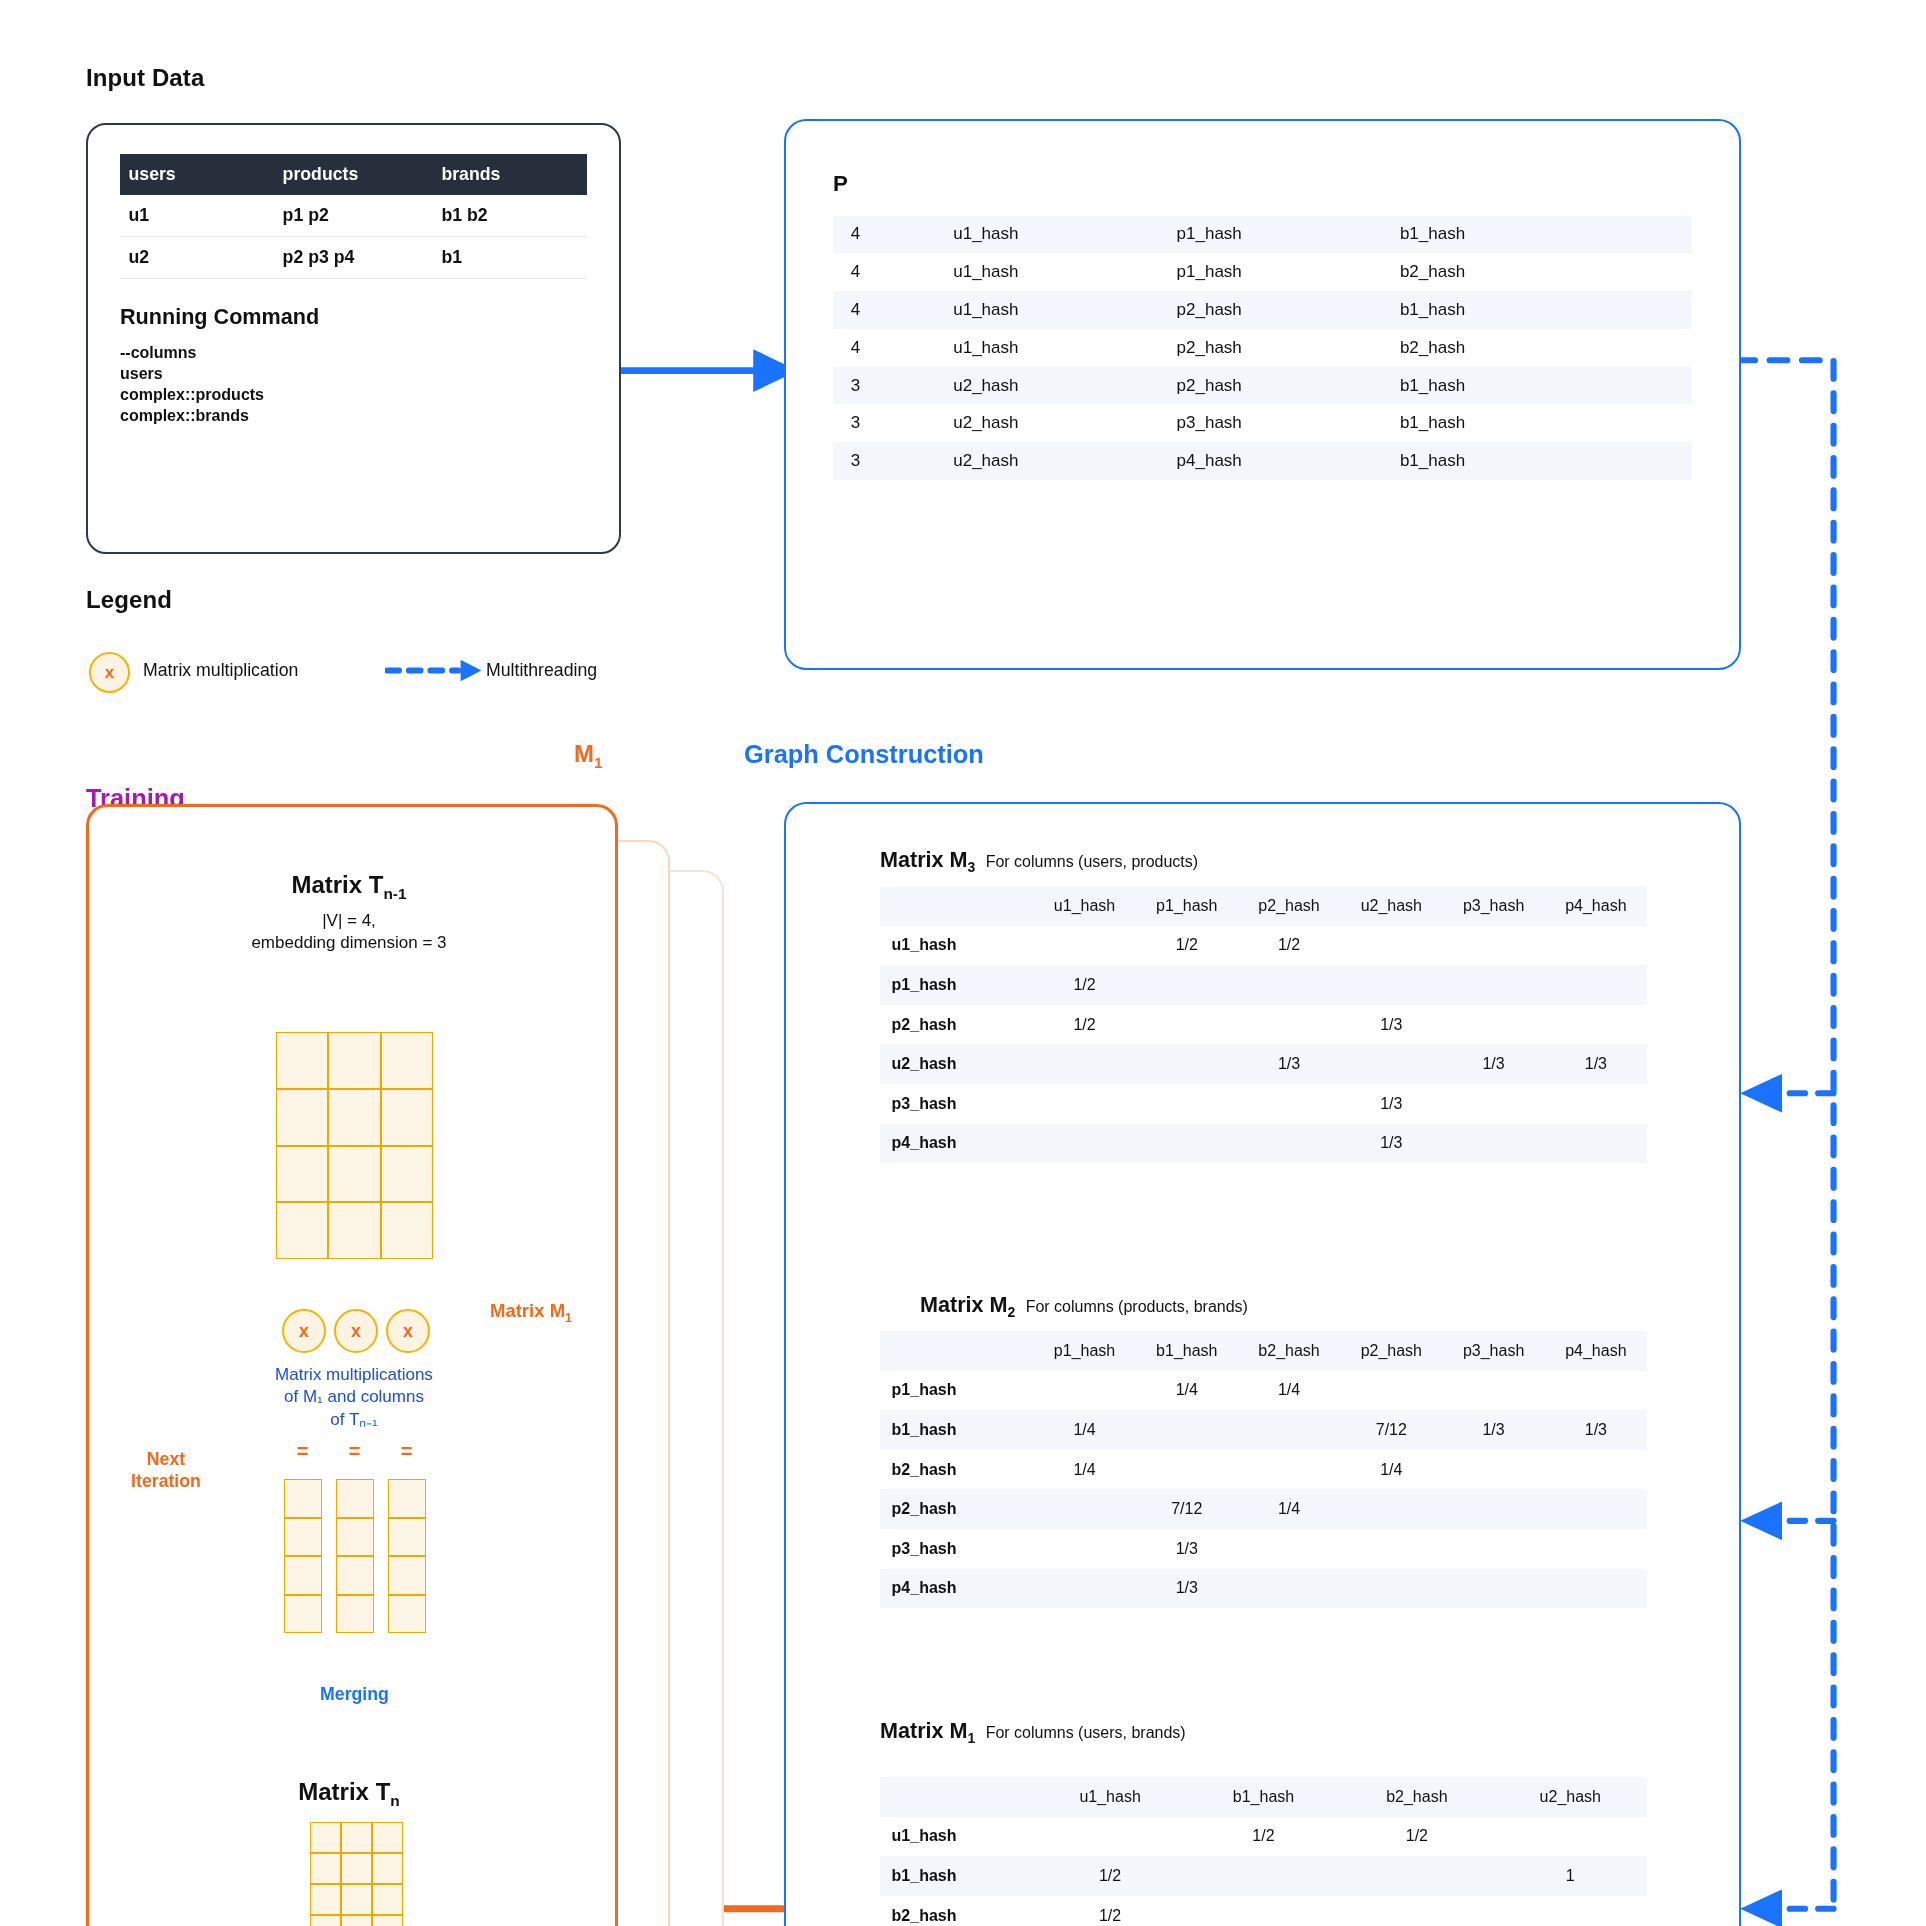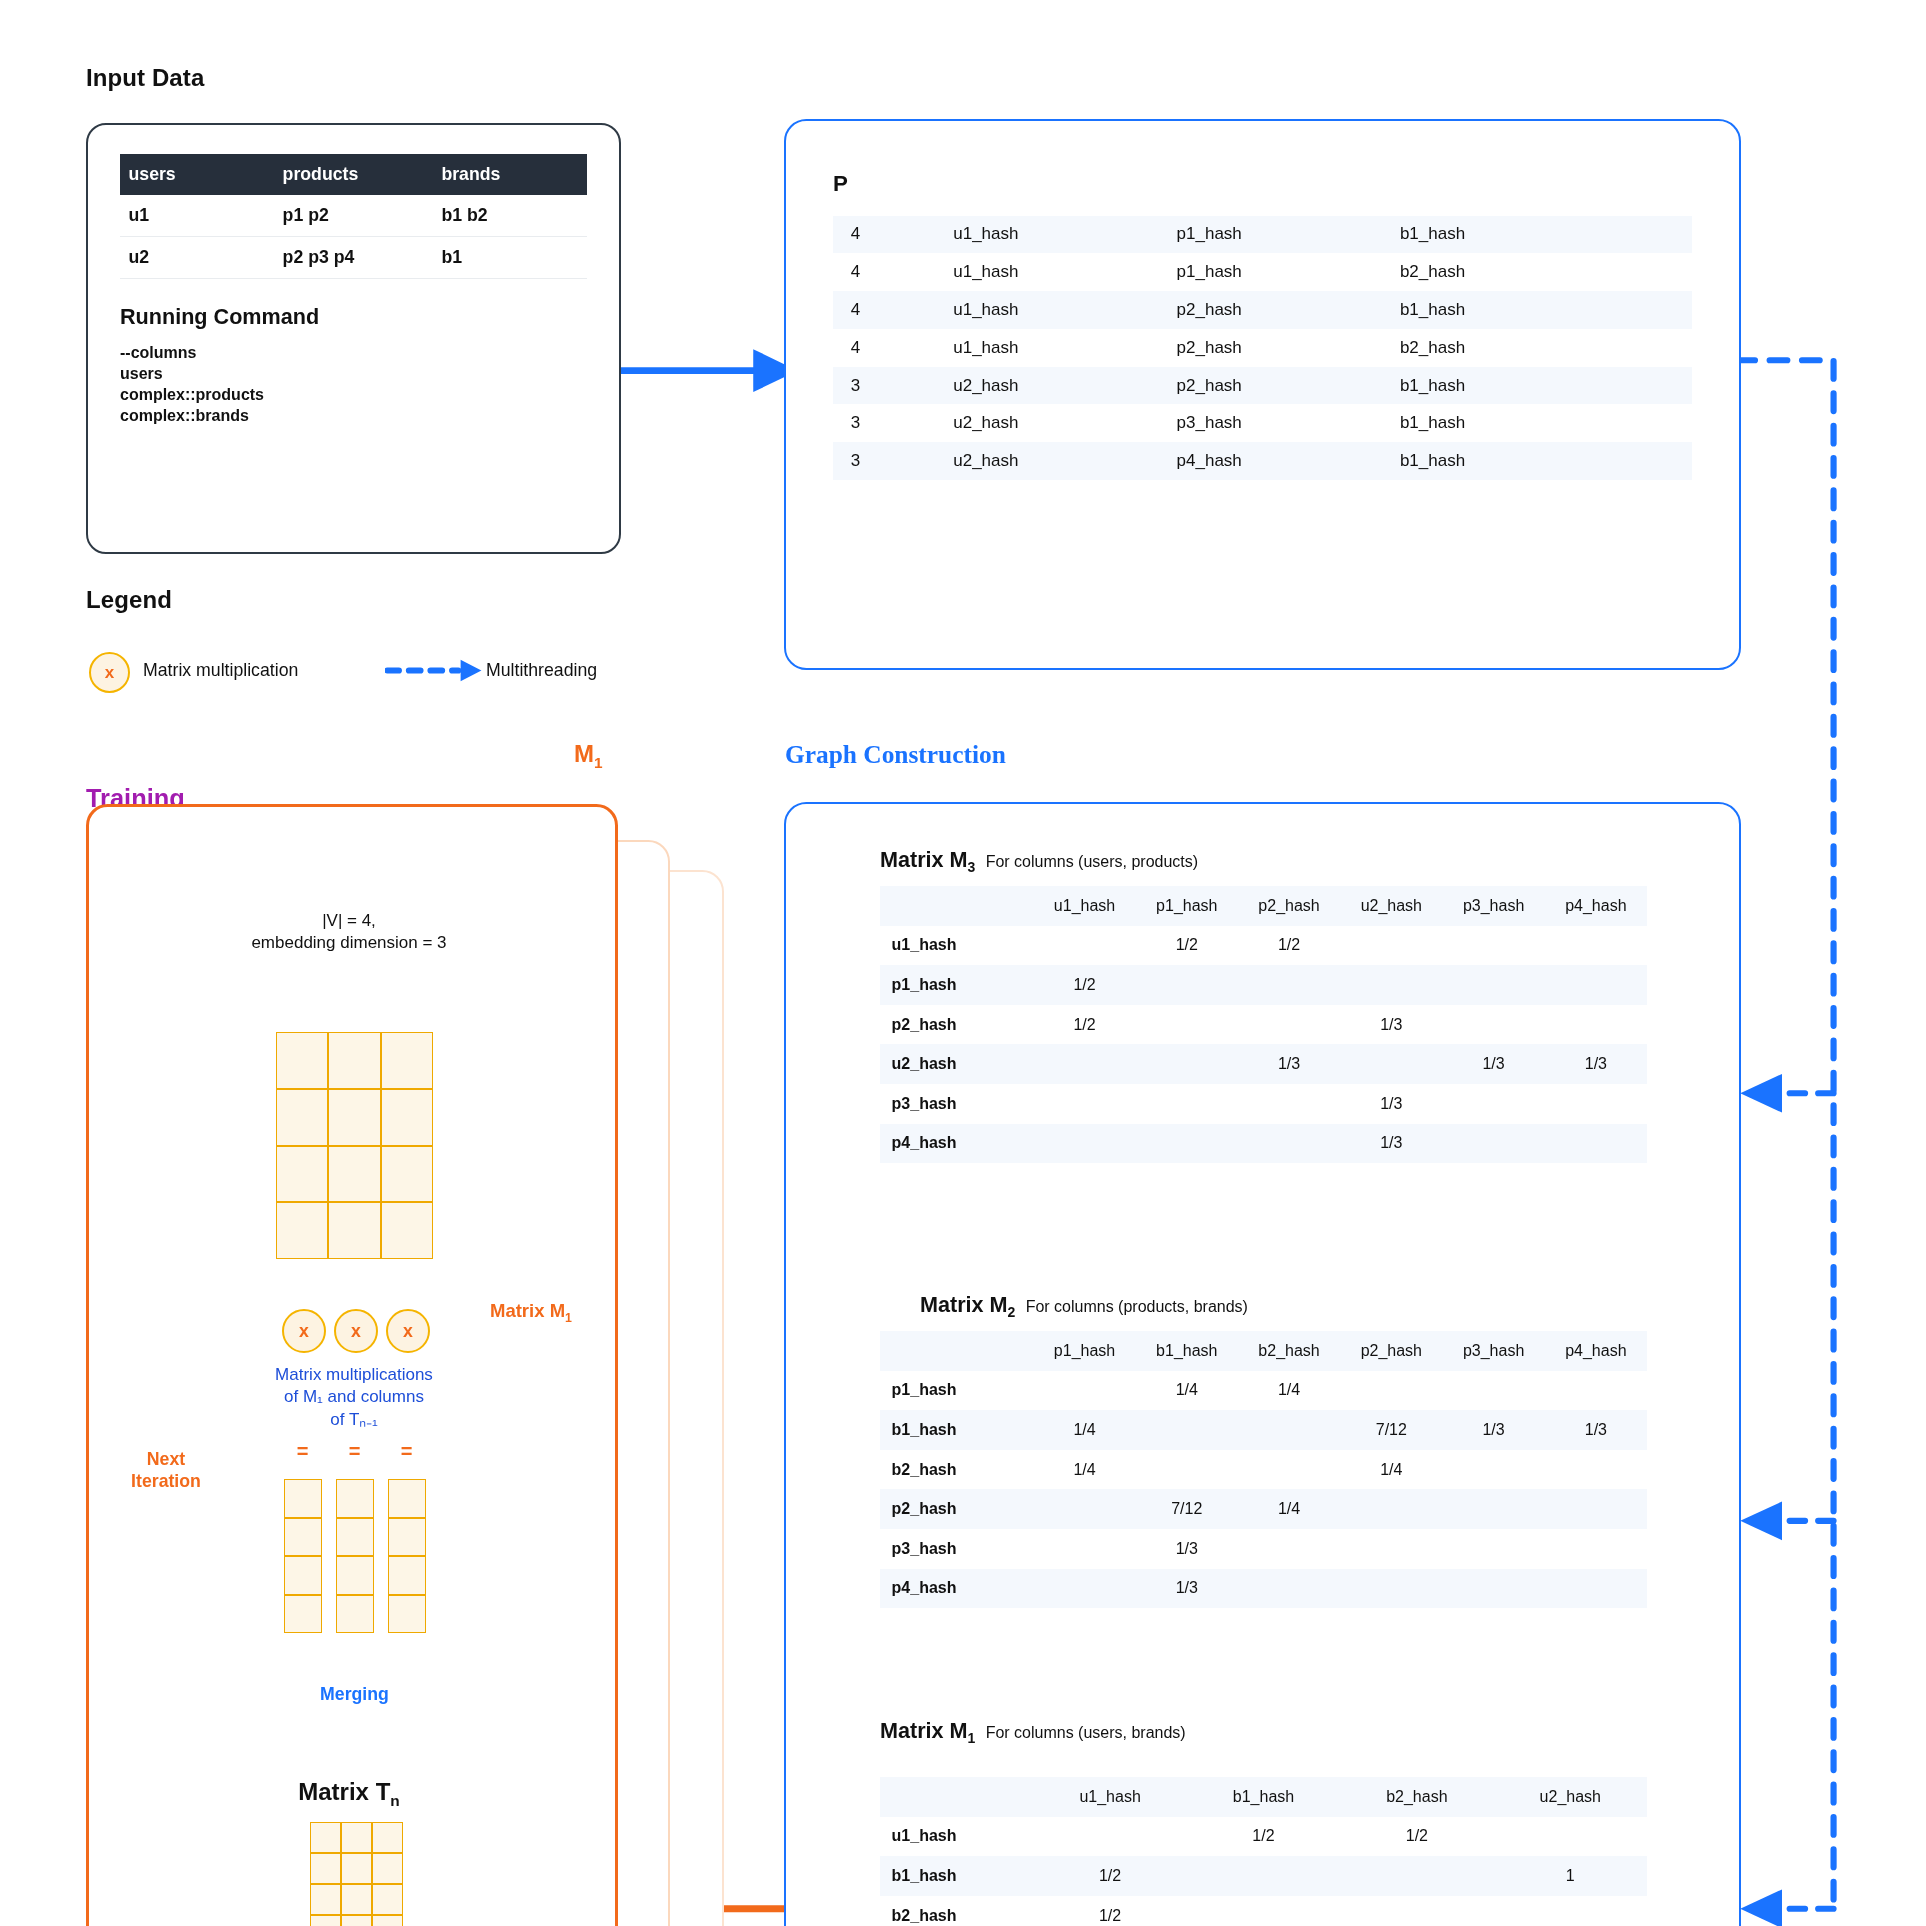--- a/index.html
+++ b/index.html
@@ -172,20 +172,23 @@
   <div class="abs sec-title-orange" style="left:86px;top:740px;">Training</div>
   <div class="abs m-tag" style="left:574px;top:740px;">
     <span>M</span><sub>1</sub>
   </div>
 
   <div class="abs card-ghost2" style="left:196px;top:870px;width:524px;height:1233px;"></div>
   <div class="abs card-ghost1" style="left:142px;top:840px;width:524px;height:1217px;"></div>
 
   <div class="abs card-orange" style="left:86px;top:804px;width:526px;height:1203px;"></div>
 
+  <div class="abs mt-h" style="left:86px;top:871px;width:526px;">
+    <span>Matrix T</span><sub>n-1</sub>
+  </div>
   <div class="abs mt-s" style="left:86px;top:910px;width:526px;">
     <div>|V| = 4,</div>
     <div>embedding dimension = 3</div>
   </div>
 
   <div class="abs grid-wrap" style="left:276px;top:1032px;width:157px;height:227px;
               grid-template-columns:repeat(3,1fr);grid-template-rows:repeat(4,1fr);">
     <div class="grid-cell"></div>
     <div class="grid-cell"></div>
     <div class="grid-cell"></div>
@@ -318,21 +321,21 @@
               <td style="width: 14%; padding-left: 17.7px;">3</td>
               <td style="width: 26%; padding-left: 0px;">u2_hash</td>
               <td style="width: 26%; padding-left: 0px;">p4_hash</td>
               <td style="width: 34%; padding-left: 0px;">b1_hash</td>
             </tr>
           </tbody>
       </table>
     </div>
   </div>
 
-  <div class="abs sec-title-blue" style="left:785px;top:740px;font-family:Liberation Serif, serif;">Graph Construction</div>
+  <div class="abs sec-title-blue" style="left:744px;top:740px;">Graph Construction</div>
 
   <div class="abs card-blue" style="left:784px;top:802px;width:953px;height:1333px;"></div>
 
   <div class="abs" style="left:880px;top:847px;width:770px;">
     <span class="mtitle"><span>Matrix M</span><sub>3</sub></span>
     <span class="msub">For columns (users, products)</span>
   </div>
   <div class="abs" style="left:880px;top:886px;width:767px;">
     <table class="mtbl">
       <thead id="m0-head">

